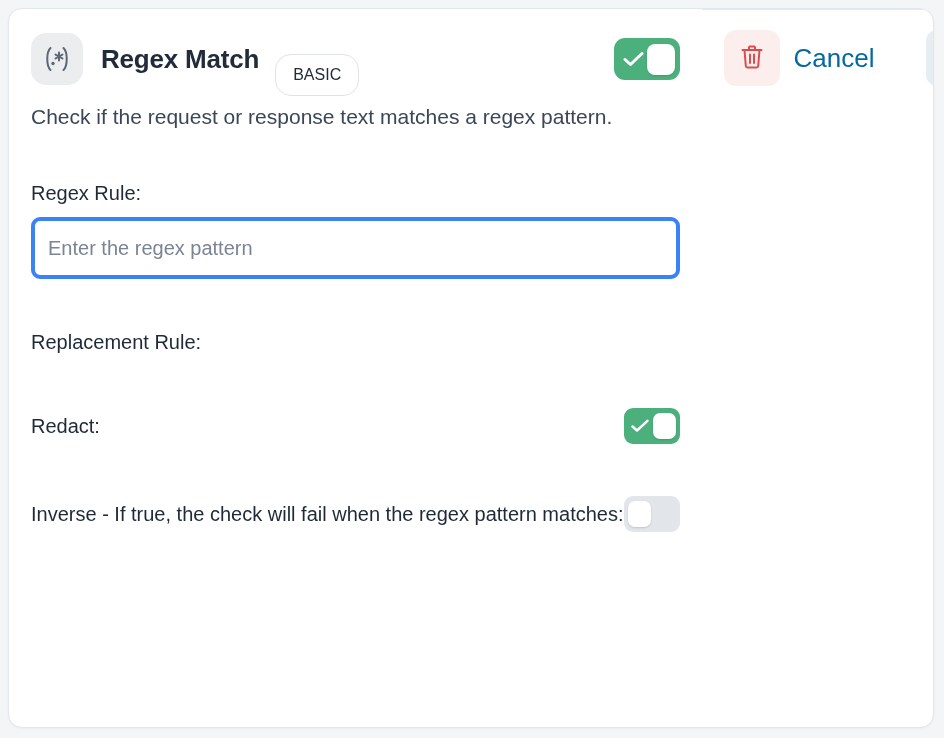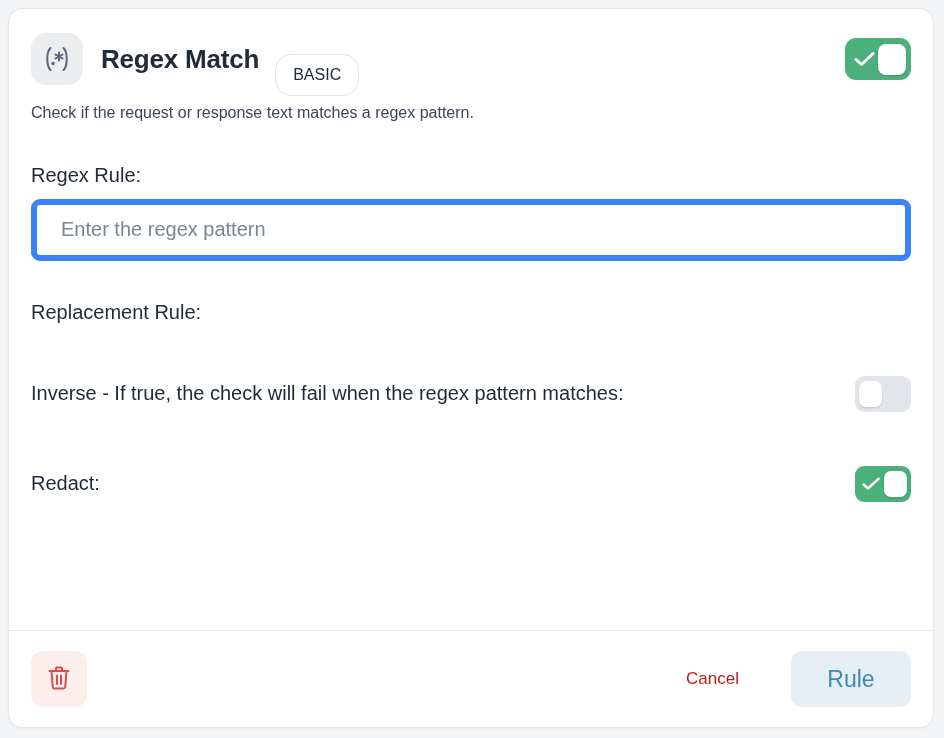--- a/index.html
+++ b/index.html
@@ -20,21 +20,21 @@
     left: 8px;
     top: 8px;
     width: 926px;
     height: 720px;
     box-sizing: border-box;
     background: #ffffff;
     border: 1px solid #e3e6ea;
     border-radius: 14px;
     box-shadow: 0 1px 3px rgba(16,24,40,0.04);
     display: flex;
-    flex-direction: column;
+    flex-direction: row;
     overflow: hidden;
   }
 
   .card-body {
     flex: 1 1 auto;
     padding: 22px 22px 0 22px;
     box-sizing: border-box;
   }
 
   
@@ -112,40 +112,40 @@
     bottom: 0;
     display: flex;
     align-items: center;
   }
   .toggle.lg .check { padding-left: 9px; }
   .toggle.sm .check { padding-left: 7px; }
 
   
   .description {
     margin-top: 16px;
-    font-size: 16px;
+    font-size: 21px;
     color: #3b4657;
     line-height: 1.3;
   }
 
   
   .field-label {
     font-size: 20px;
     color: #1f2937;
-    margin-top: 40px;
+    margin-top: 52px;
     margin-bottom: 12px;
   }
   .text-input {
     width: 100%;
     height: 62px;
     box-sizing: border-box;
-    border: 6px solid #3b82f6;
+    border: 4px solid #3b82f6;
     border-radius: 9px;
     background: #ffffff;
-    padding: 0 24px;
+    padding: 0 13px;
     font-size: 20px;
     font-family: "Liberation Sans", sans-serif;
     color: #1f2937;
     outline: none;
   }
   .text-input::placeholder { color: #7b8494; }
 
   
   .switch-row {
     display: flex;
@@ -178,22 +178,22 @@
     display: flex;
     align-items: center;
     justify-content: center;
     cursor: pointer;
     padding: 0;
   }
   .cancel-btn {
     background: none;
     border: none;
     font-family: "Liberation Sans", sans-serif;
-    font-size: 17px;
-    color: #b91c1c;
+    font-size: 26px;
+    color: #0369a1;
     cursor: pointer;
     padding: 10px 14px;
   }
   .save-btn {
     margin-left: 38px;
     width: 120px;
     height: 56px;
     border: none;
     border-radius: 11px;
     background: #e7eef3;
@@ -246,42 +246,42 @@
     <div class="description">Check if the request or response text matches a regex pattern.</div>
 
     
     <div class="field-label">Regex Rule:</div>
     <input class="text-input" type="text" placeholder="Enter the regex pattern" style="">
 
     
     <div class="field-label">Replacement Rule:</div>
 
     
-    <div class="switch-row inverse">
-      <span class="switch-label">Inverse - If true, the check will fail when the regex pattern matches:</span>
-      <span class="spacer"></span>
-      <span class="toggle sm off">
-        <span class="knob"></span>
-      </span>
-    </div>
-
-    
     <div class="switch-row redact">
       <span class="switch-label">Redact:</span>
       <span class="spacer"></span>
       <span class="toggle sm on">
         <span class="check">
           <svg width="18" height="14" viewBox="0 0 18 14" aria-hidden="true">
             <path d="M1.5 7.5 L6 11.5 L16.5 1.8" fill="none" stroke="#ffffff" stroke-width="2.4" stroke-linecap="round" stroke-linejoin="round"></path>
           </svg>
         </span>
         <span class="knob"></span>
       </span>
     </div>
 
+    
+    <div class="switch-row inverse">
+      <span class="switch-label">Inverse - If true, the check will fail when the regex pattern matches:</span>
+      <span class="spacer"></span>
+      <span class="toggle sm off">
+        <span class="knob"></span>
+      </span>
+    </div>
+
   </div>
 
   <div class="footer">
     <button class="delete-btn">
       <span>
         <svg width="26" height="28" viewBox="0 0 26 28" aria-hidden="true">
           <path d="M3.5 7 H22.5" fill="none" stroke="#dc4c4c" stroke-width="2" stroke-linecap="round"></path>
           <path d="M10 7 V4.5 A1 1 0 0 1 11 3.5 H15 A1 1 0 0 1 16 4.5 V7" fill="none" stroke="#dc4c4c" stroke-width="2" stroke-linejoin="round"></path>
           <path d="M5.5 7 L6.8 23 A1.6 1.6 0 0 0 8.4 24.5 H17.6 A1.6 1.6 0 0 0 19.2 23 L20.5 7" fill="none" stroke="#dc4c4c" stroke-width="2" stroke-linejoin="round"></path>
           <line x1="11" y1="11.5" x2="11" y2="20" stroke="#dc4c4c" stroke-width="2" stroke-linecap="round"></line>

